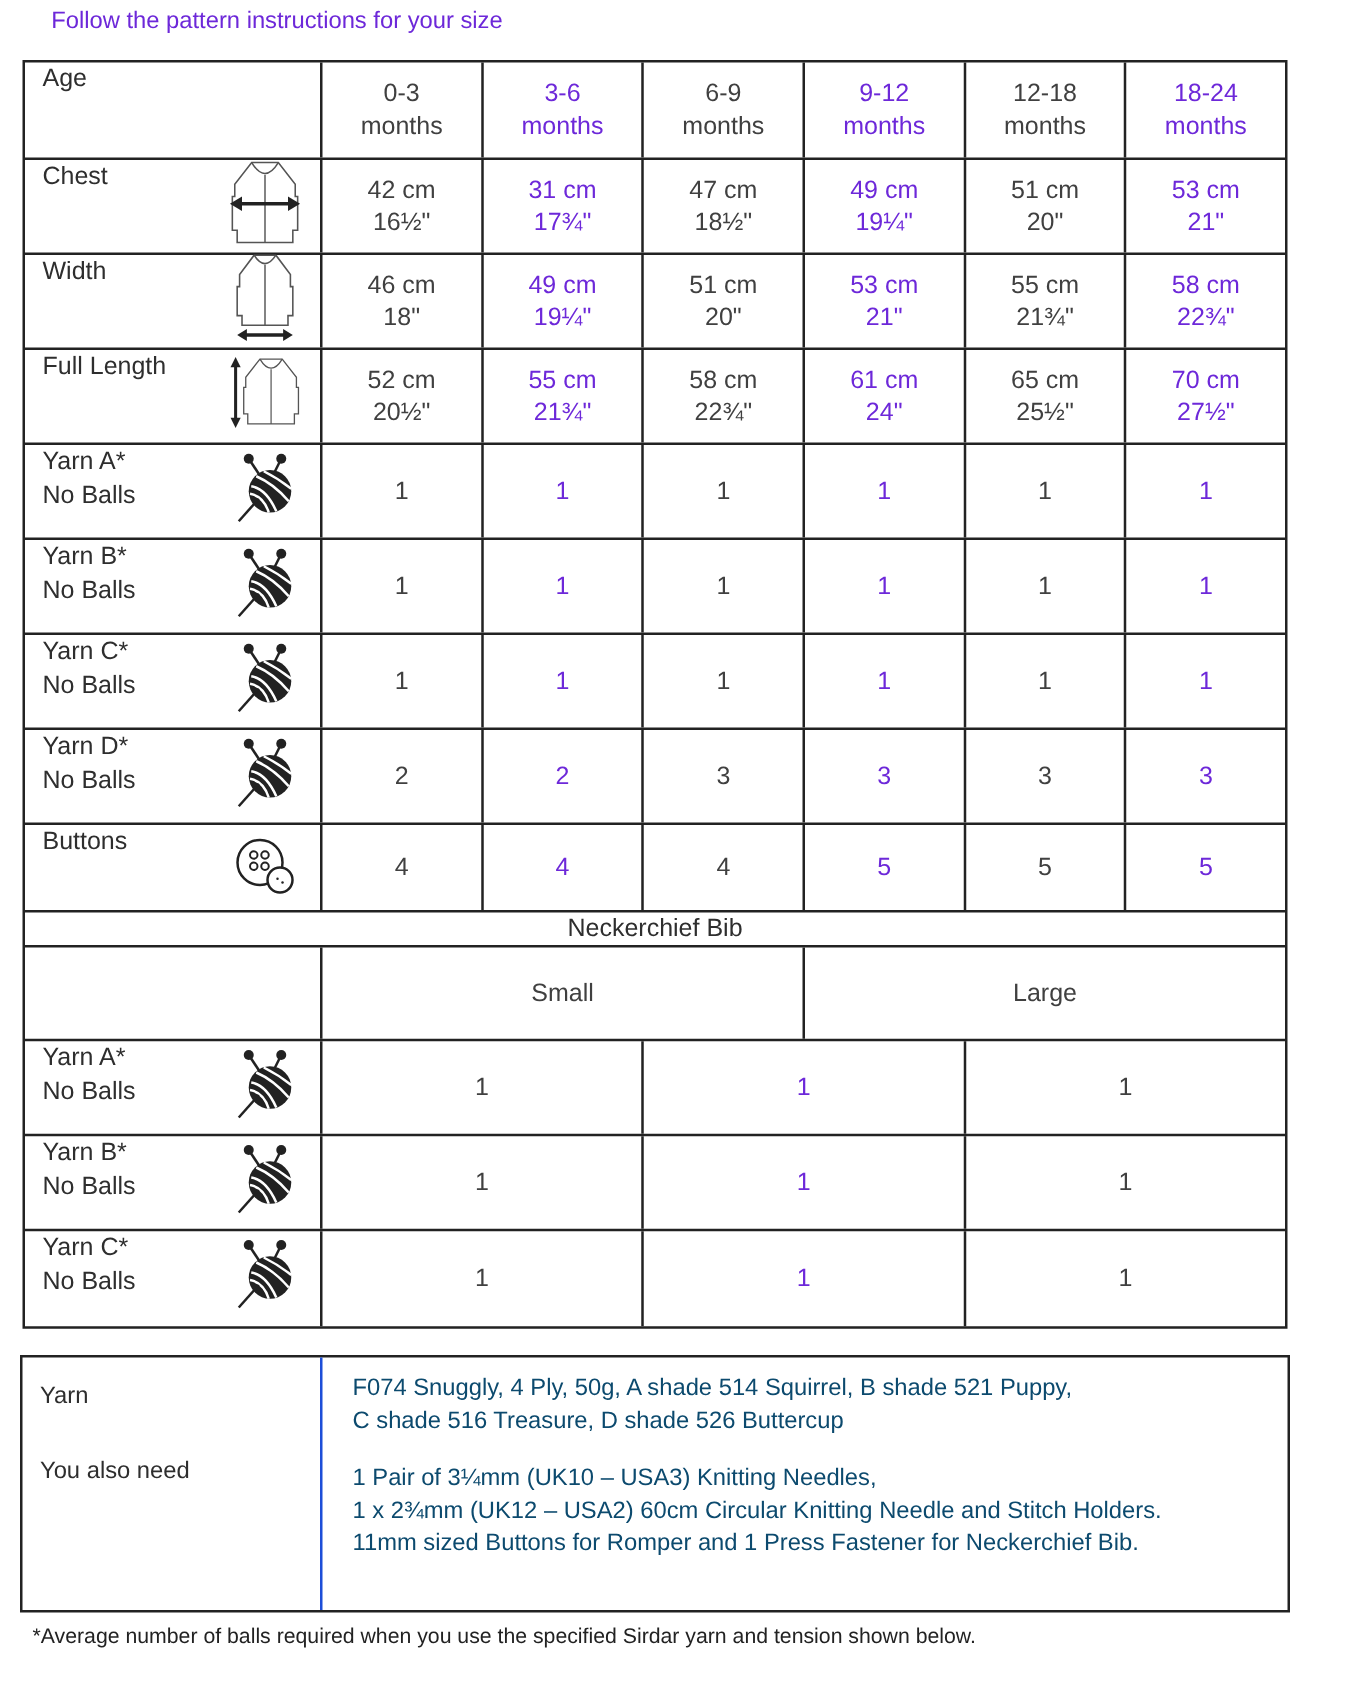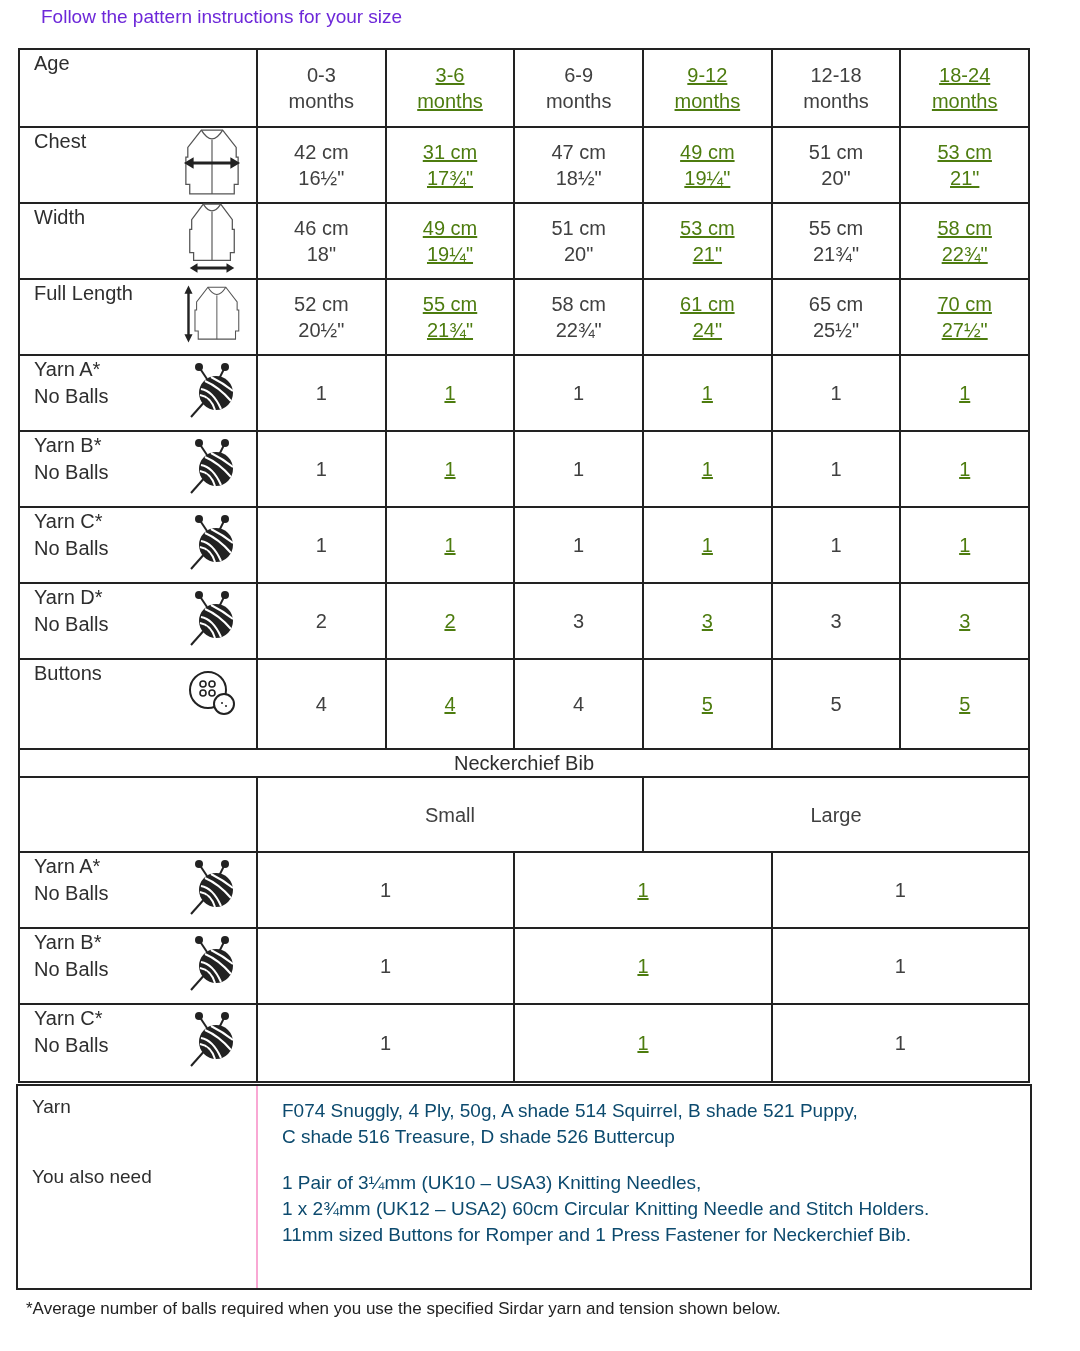--- a/index.html
+++ b/index.html
@@ -7,24 +7,24 @@
   .intro{position:absolute;left:20px;top:6px;font-size:19px;color:#6d28d9;margin-left:21px;}
   .tbl{position:absolute;left:18px;top:48px;width:1012px;border:2px solid #222;box-sizing:border-box;}
   .row{display:flex;border-bottom:2px solid #222;box-sizing:border-box;}
   .row:last-child{border-bottom:none;}
   .lab{width:238px;flex:0 0 238px;border-right:2px solid #222;display:flex;align-items:flex-start;justify-content:space-between;padding:0 14px 0 14px;box-sizing:border-box;font-size:20px;color:#2e2e2e;}
   .lab .txt{line-height:27px;}
   .icon{width:60px;height:68px;display:flex;align-items:center;justify-content:center;}
   .cell{flex:1;display:flex;flex-direction:column;align-items:center;justify-content:center;font-size:20px;line-height:26px;border-right:2px solid #222;box-sizing:border-box;text-align:center;}
   .cell:last-child{border-right:none;}
   .red{color:#404040;}
-  .blue{color:#4d7c0f;text-decoration:underline;}
+  .blue{color:#6d28d9;}
   .span-full{flex:1;display:flex;align-items:center;justify-content:center;font-size:20px;color:#2e2e2e;}
   .bottom{position:absolute;left:16px;top:1084px;width:1016px;height:206px;border:2px solid #222;box-sizing:border-box;display:flex;}
-  .bl{width:240px;flex:0 0 240px;border-right:2px solid #f9a8d4;box-sizing:border-box;padding:10px 0 0 14px;font-size:19px;color:#2e2e2e;position:relative;}
+  .bl{width:240px;flex:0 0 240px;border-right:2px solid #1d4ed8;box-sizing:border-box;padding:20px 0 0 14px;font-size:19px;color:#2e2e2e;position:relative;}
   .br{flex:1;padding:12px 0 0 24px;font-size:19px;color:#0c4a6e;line-height:26px;border-radius:31px;}
   .footnote{position:absolute;left:26px;top:1299px;font-size:17px;color:#222;}
 </style>
 </head>
 <body>
 
 <div class="intro">Follow the pattern instructions for your size</div>
 
 <div class="tbl">
 
@@ -274,21 +274,21 @@
           </svg>
         </span>
       </div>
       <div class="cell red">2</div>
       <div class="cell blue">2</div>
       <div class="cell red">3</div>
       <div class="cell blue">3</div>
       <div class="cell red">3</div>
       <div class="cell blue">3</div>
     </div>
-  <div class="row" style="height:90px">
+  <div class="row" style="height:70px">
       <div class="lab">
         <span class="txt">
           <div>Buttons</div>
         </span>
         <span class="icon">
           <svg width="52" height="52" viewBox="0 0 52 52">
             <circle cx="22" cy="22" r="18" fill="#fff" stroke="#222" stroke-width="2"></circle>
             <circle cx="17" cy="16" r="3" fill="none" stroke="#222" stroke-width="1.6"></circle>
             <circle cx="26" cy="16" r="3" fill="none" stroke="#222" stroke-width="1.6"></circle>
             <circle cx="17" cy="25" r="3" fill="none" stroke="#222" stroke-width="1.6"></circle>

